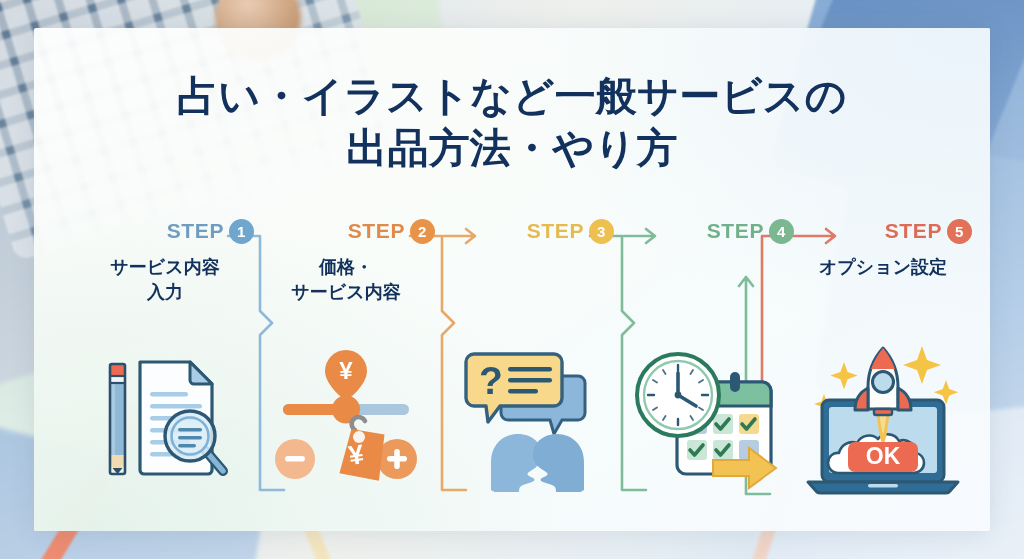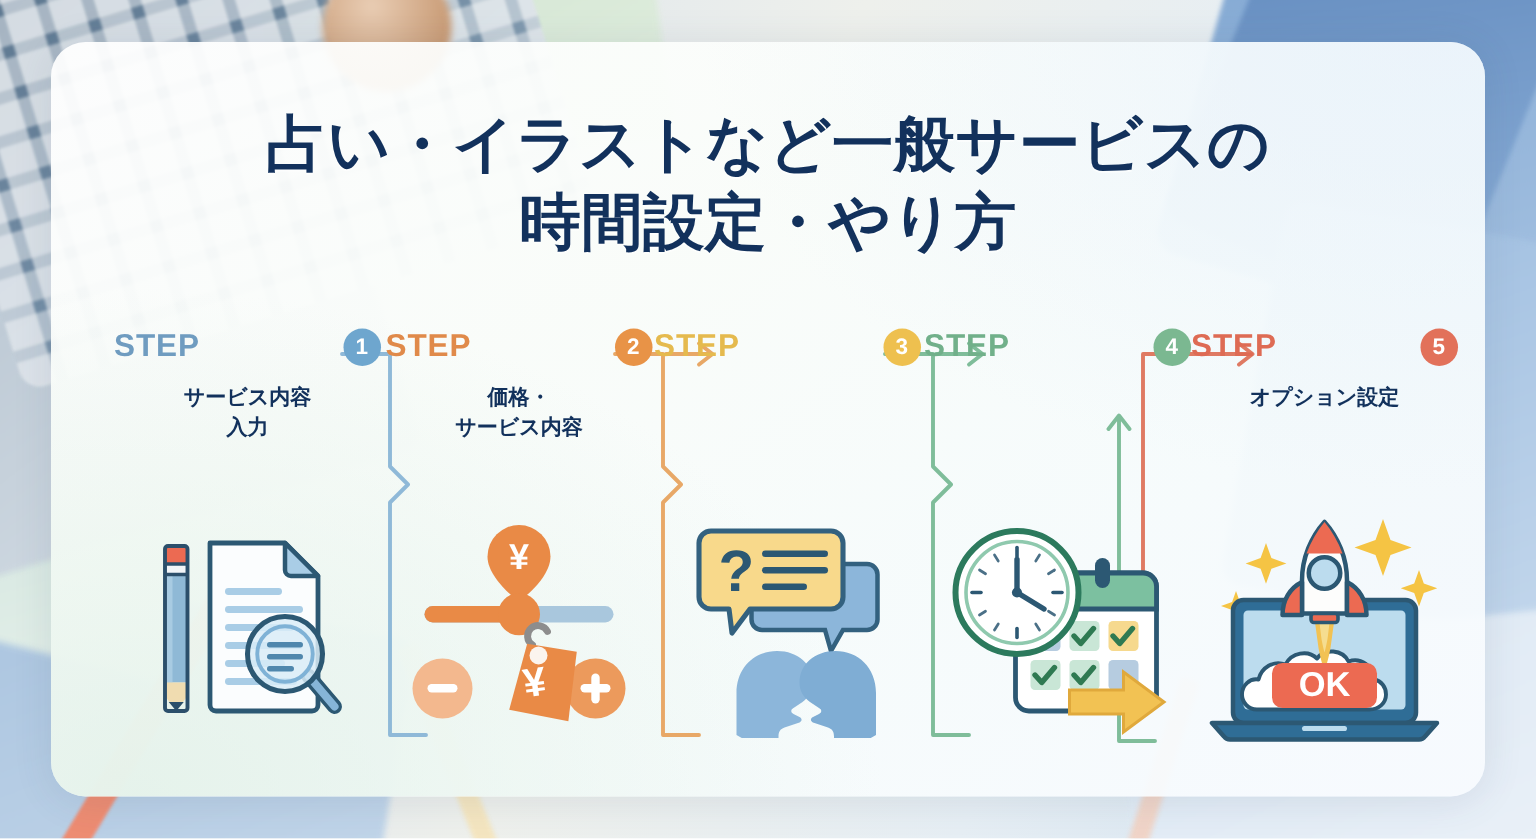--- a/index.html
+++ b/index.html
@@ -147,21 +147,21 @@
     border-radius: 3px;
     filter: blur(1.8px);
     opacity: .75;
   }
 
   
   #card {
     position: absolute;
     left: 34px; top: 28px;
     width: 956px; height: 503px;
-    border-radius: 23px;
+    border-radius: 2px;
     background: linear-gradient(150deg,
                 rgba(255,255,255,.93) 0%,
                 rgba(250,253,250,.95) 35%,
                 rgba(247,252,252,.95) 65%,
                 rgba(248,251,255,.93) 100%);
     box-shadow: 0 2px 26px rgba(60,80,110,.12);
     overflow: hidden;
   }
   
   #card::before {
@@ -209,41 +209,41 @@
     height: 300px;
     text-align: center;
   }
   .step-head {
     font-weight: 900;
     font-size: 21px;
     letter-spacing: .6px;
     white-space: nowrap;
     display: flex;
     align-items: center;
-    justify-content: space-between;
+    justify-content: flex-end;
     gap: 3px;
     height: 30px;
   }
   .badge {
     display: inline-flex;
     align-items: center;
     justify-content: center;
     width: 25px; height: 25px;
     border-radius: 50%;
     color: #fff;
     font-size: 15px;
     font-weight: 700;
     line-height: 1;
     margin-left: 2px;
   }
   .step-label {
     margin-top: 9px;
     color: #12315c;
     font-weight: 800;
-    font-size: 14px;
+    font-size: 18px;
     line-height: 1.4;
     white-space: pre-line;
   }
   .step-icon {
     position: absolute;
     left: 0; right: 0;
     top: 118px;
     display: flex;
     align-items: center;
     justify-content: center;
@@ -276,21 +276,21 @@
   <div class="bg-layer bg-keyboard"></div>
   <div class="bg-layer bg-coffee"></div>
   <div class="bg-layer bg-pencil"></div>
   <div class="bg-layer bg-pencil2"></div>
   <div class="bg-layer bg-pencil3"></div>
 
   <div id="card">
 
     <h1 id="title">
       <span class="line1">占い・イラストなど一般サービスの</span>
-      <span class="line2">時間設定・やり方</span>
+      <span class="line2">出品方法・やり方</span>
     </h1>
 
     <svg id="connectors" viewBox="0 0 956 503">
 
       <g>
         <path d="M 194 208 H 226 V 283 L 238 295 L 226 307 V 462 H 250" fill="none" stroke="#8fb9d8" stroke-width="2.6" stroke-linecap="round" stroke-linejoin="round"></path>
       </g>
 
       <g>
         <path d="M 376 208 H 408 V 283 L 420 295 L 408 307 V 462 H 432" fill="none" stroke="#e8a867" stroke-width="2.6" stroke-linecap="round" stroke-linejoin="round"></path>

